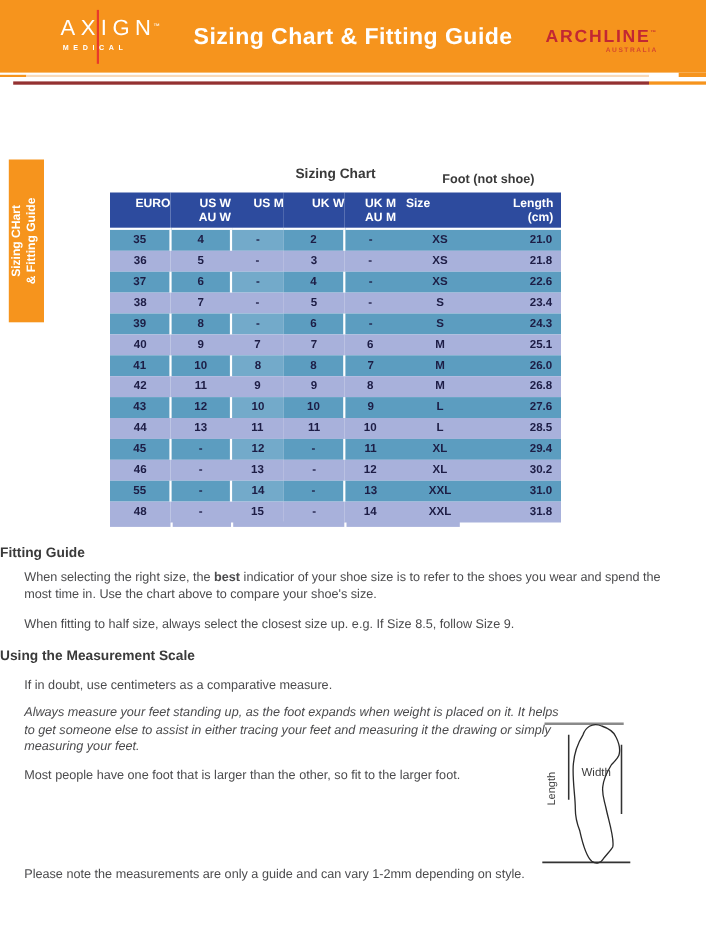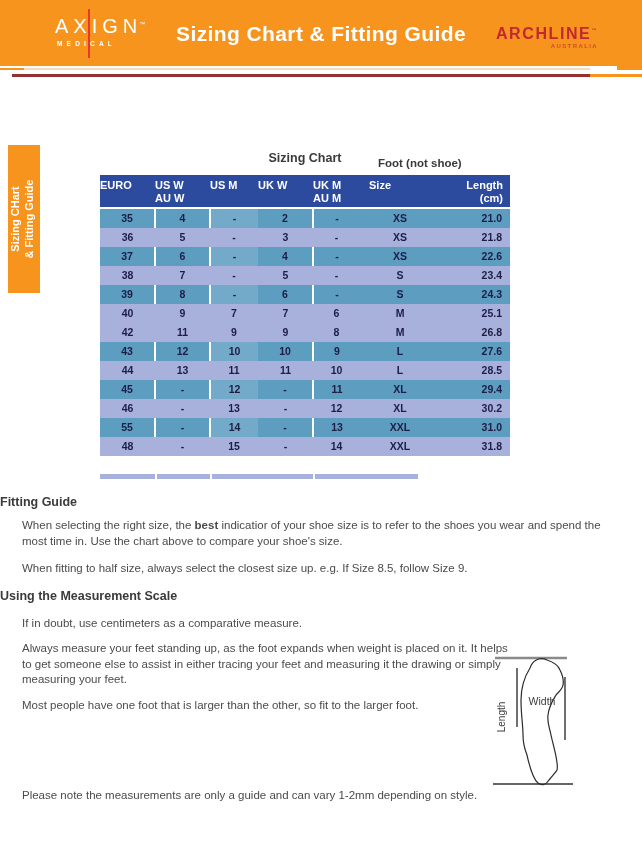--- a/index.html
+++ b/index.html
@@ -29,27 +29,27 @@
 
   
   .side-tab { position:absolute; left:8px; top:145px; width:32px; height:148px; background:var(--orange); }
   .side-tab-text { position:absolute; left:50%; top:50%; width:148px; height:32px;
       transform:translate(-50%,-50%) rotate(-90deg); text-align:center;
       color:#fff; font-weight:700; font-size:11px; line-height:14px; }
 
   
   .chart-title { position:absolute; left:100px; top:151px; width:410px; text-align:center;
       font-size:12.5px; font-weight:700; color:var(--heading-text); }
-  .foot-label { position:absolute; left:378px; top:157px; width:132px; text-align:left;
+  .foot-label { position:absolute; left:378px; top:157px; width:132px; text-align:center;
       font-size:11.5px; font-weight:700; color:var(--heading-text); }
 
   table.size-table { position:absolute; left:100px; top:175px; width:410px;
       border-collapse:collapse; table-layout:fixed; }
   .size-table th { background:var(--header-blue); color:#fff; font-size:11px; font-weight:700;
-      vertical-align:top; padding-top:4px; height:33px; line-height:13px; text-align:left;
+      vertical-align:top; padding-top:4px; height:33px; line-height:13px; text-align:right;
       border-bottom:2px solid #fff; }
   .size-table th.h5 { text-align:left; padding-left:9px; }
   .size-table th.h6 { text-align:right; padding-right:7px; }
   .size-table td { height:19px; text-align:center; font-size:10.5px; font-weight:700;
       color:var(--text-dark); line-height:19px; padding:0; }
   .size-table td.c6 { text-align:right; padding-right:8px; }
   tr.teal td { background:var(--row-teal); }
   tr.lav  td { background:var(--row-lavender); }
   tr.teal td:nth-child(2), tr.teal td:nth-child(3), tr.teal td:nth-child(5) { border-left:2px solid #fff; }
   tr.teal td:nth-child(3) { background:var(--row-teal-light); }
@@ -189,20 +189,29 @@
         </tr>
         <tr class="lav">
           <td class="c0">40</td>
           <td class="c1">9</td>
           <td class="c2">7</td>
           <td class="c3">7</td>
           <td class="c4">6</td>
           <td class="c5">M</td>
           <td class="c6">25.1</td>
         </tr>
+        <tr class="teal">
+          <td class="c0">41</td>
+          <td class="c1">10</td>
+          <td class="c2">8</td>
+          <td class="c3">8</td>
+          <td class="c4">7</td>
+          <td class="c5">M</td>
+          <td class="c6">26.0</td>
+        </tr>
         <tr class="lav">
           <td class="c0">42</td>
           <td class="c1">11</td>
           <td class="c2">9</td>
           <td class="c3">9</td>
           <td class="c4">8</td>
           <td class="c5">M</td>
           <td class="c6">26.8</td>
         </tr>
         <tr class="teal">
@@ -265,21 +274,21 @@
   <div class="strip s2"></div>
   <div class="strip s3"></div>
   <div class="strip s4"></div>
 
   <div class="h-center" style="top:495px">Fitting Guide</div>
   <p class="para" style="top:518px; width:602px;"><span>When selecting the right size, the </span><b>best</b><span> indicatior of your shoe size is to refer to the shoes you wear and spend the most time in. Use the chart above to compare your shoe's size.</span></p>
   <p class="para" style="top:561px; width:602px;">When fitting to half size, always select the closest size up. e.g. If Size 8.5, follow Size 9.</p>
 
   <div class="h-center" style="top:589px">Using the Measurement Scale</div>
   <p class="para" style="top:616px; width:560px;">If in doubt, use centimeters as a comparative measure.</p>
-  <p class="para" style="top:641px; width:486px;">Always measure your feet standing up, as the foot expands when weight is placed on it. It helps to get someone else to assist in either tracing your feet and measuring it the drawing or simply measuring your feet.</p>
+  <p class="para" style="top:641px; width:486px;font-style:italic;">Always measure your feet standing up, as the foot expands when weight is placed on it. It helps to get someone else to assist in either tracing your feet and measuring it the drawing or simply measuring your feet.</p>
   <p class="para" style="top:698px; width:560px;">Most people have one foot that is larger than the other, so fit to the larger foot.</p>
   <p class="para" style="top:788px; width:472px;">Please note the measurements are only a guide and can vary 1-2mm depending on style.</p>
 
   <svg class="foot-svg" width="100" height="155" viewBox="0 0 100 155">
     <line x1="7" y1="18" x2="79" y2="18" stroke="#8a8a8a" stroke-width="2.4"></line>
     <line x1="5" y1="144" x2="85" y2="144" stroke="#333333" stroke-width="1.6"></line>
     <line x1="29" y1="28" x2="29" y2="87" stroke="#333333" stroke-width="1.4"></line>
     <line x1="77" y1="37" x2="77" y2="100" stroke="#333333" stroke-width="1.4"></line>
     <path fill="none" stroke="#2a2a2a" stroke-width="1.2" d="M59,20 C50,16 44,22 42,28 C37,36 33,48 33,60 C33,75 35,85 35,95 C35,103 37,110 39,115
          C41,124 44,138 50,143 C54,146 58,145 61,140 C66,134 68,132 69,130 C71,123 65,105 63,95

